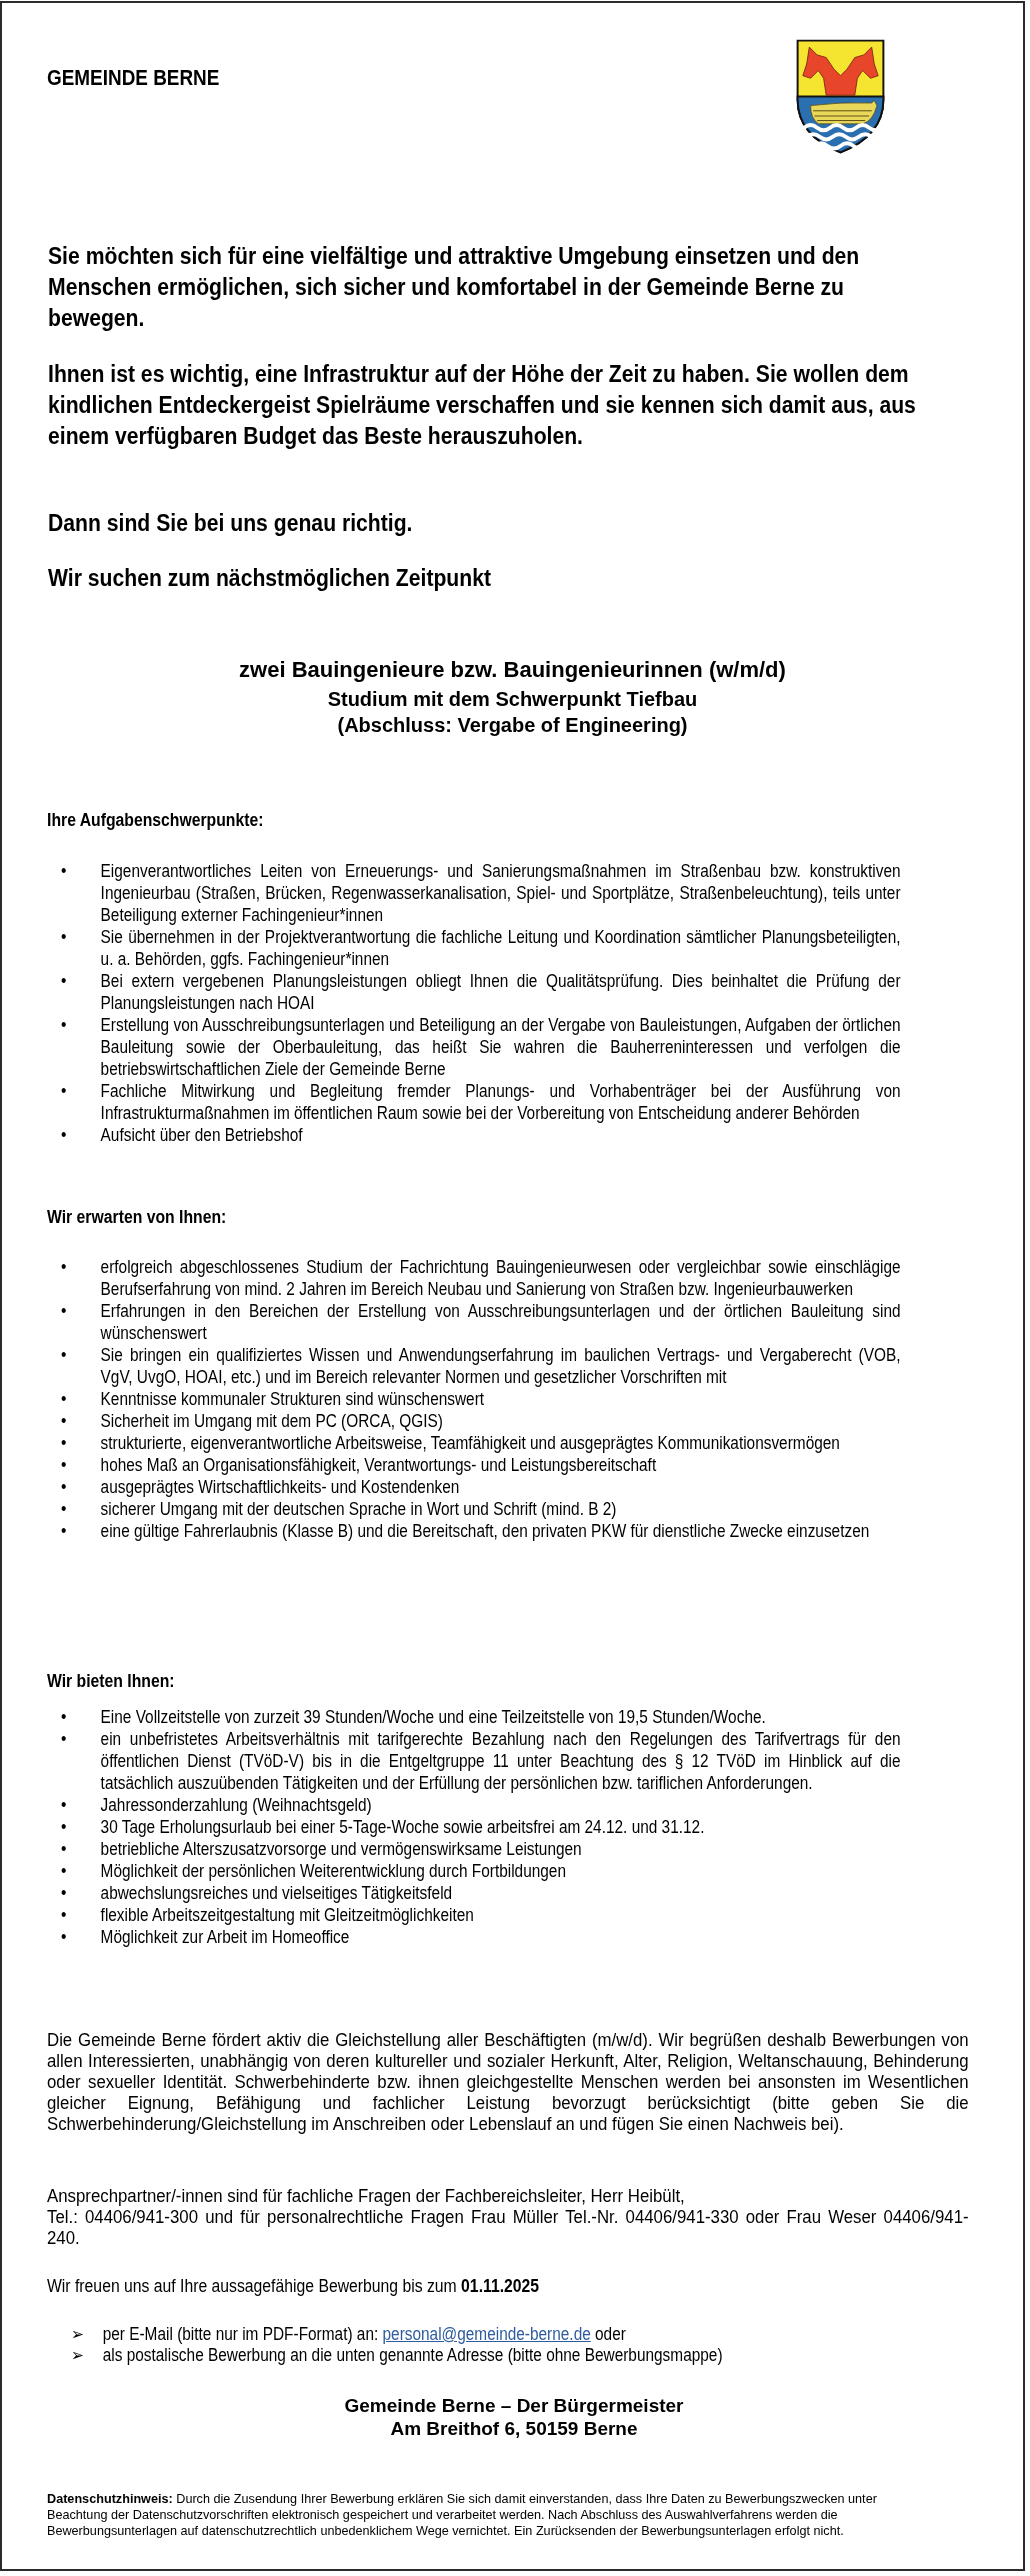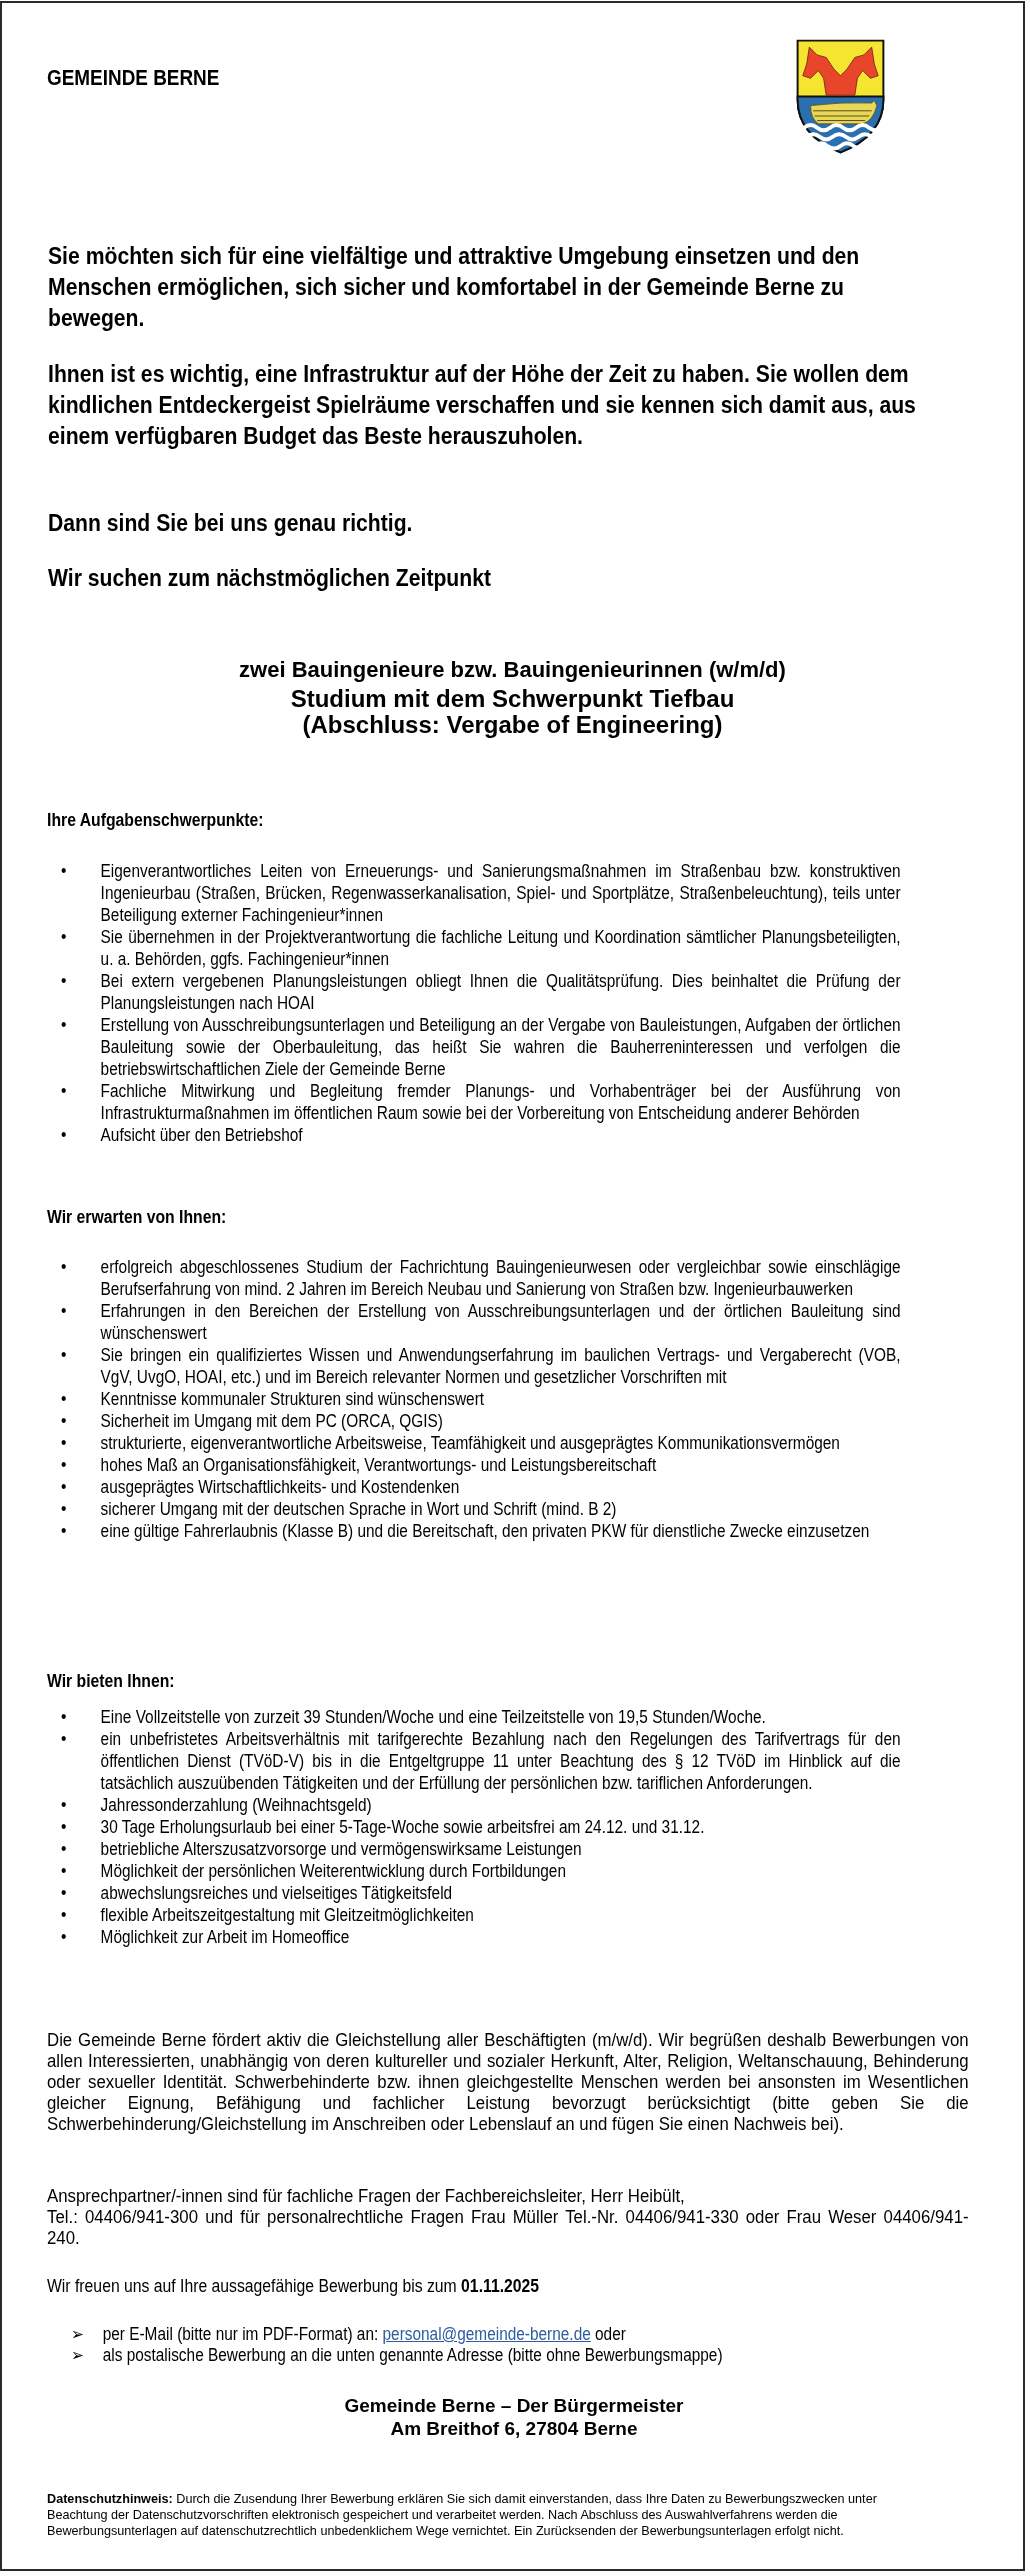--- a/index.html
+++ b/index.html
@@ -8,21 +8,21 @@
     position: absolute; left: 0; top: 1.3px; width: 1025px; height: 2570px;
     border: 2.6px solid #2b2b2b; box-sizing: border-box; background: #fff;
   }
   .abs { position: absolute; }
   .f { font-family: "Liberation Sans", sans-serif; color: #000; }
   .heading-org { left: 47px; top: 65px; font-size: 22px; font-weight: bold; letter-spacing: 0; transform: scaleX(0.86); transform-origin: left top; }
   .crest { left: 795px; top: 38px; width: 91px; height: 117px; }
   .intro { left: 48px; width: 947px; font-size: 23px; font-weight: bold; line-height: 31px; transform: scaleX(0.92); transform-origin: left top; }
   .title-block { left: 0; width: 1025px; text-align: center; font-weight: bold; }
   .title-main { top: 655px; font-size: 22px; line-height: 30px; }
-  .title-sub { font-size: 24px; line-height: 26px; }
+  .title-sub { font-size: 20px; line-height: 26px; }
   .sec-head { left: 47px; font-size: 17.5px; font-weight: bold; transform: scaleX(0.9); transform-origin: left top; }
   .list { left: 61px; width: 954px; margin: 0; padding: 0; list-style: none; font-size: 17.5px; line-height: 22px; transform: scaleX(0.88); transform-origin: left top; }
   .list li { position: relative; padding-left: 45px; text-align: justify; margin-bottom: 0; }
   .list li::before { content: "\2022"; position: absolute; left: 0; top: 0; font-size: 17.5px; }
   .list.just li { text-align: justify; text-align-last: left; }
   .para { left: 47px; width: 960px; font-size: 17.5px; line-height: 21px; text-align: justify; text-align-last: left; transform: scaleX(0.96); transform-origin: left top; }
   .para-plain { left: 47px; width: 960px; font-size: 17.5px; line-height: 21px; }
   .arrow-list { left: 71px; width: 908px; margin: 0; padding: 0; list-style: none; font-size: 17.5px; line-height: 21.4px; transform: scaleX(0.88); transform-origin: left top; }
   .arrow-list li { position: relative; padding-left: 36px; }
   .arrow-list li .arr { position: absolute; left: 0; top: 0; }
@@ -110,18 +110,18 @@
     <span class="arr">➢</span>
     <span>per E-Mail (bitte nur im PDF-Format) an: </span><a class="email-link">personal@gemeinde-berne.de</a><span> oder</span>
   </li>
   <li>
     <span class="arr">➢</span>
     <span>als postalische Bewerbung an die unten genannte Adresse (bitte ohne Bewerbungsmappe)</span>
   </li>
 </ul>
 
 <div class="abs f sign" style="top:2394px;">Gemeinde Berne – Der Bürgermeister</div>
-<div class="abs f sign" style="top:2417px;">Am Breithof 6, 27804 Berne</div>
+<div class="abs f sign" style="top:2417px;">Am Breithof 6, 50159 Berne</div>
 
 <div class="abs f privacy" style="top:2491px;">
   <b>Datenschutzhinweis:</b><span> Durch die Zusendung Ihrer Bewerbung erklären Sie sich damit einverstanden, dass Ihre Daten zu Bewerbungszwecken unter Beachtung der Datenschutzvorschriften elektronisch gespeichert und verarbeitet werden. Nach Abschluss des Auswahlverfahrens werden die Bewerbungsunterlagen auf datenschutzrechtlich unbedenklichem Wege vernichtet. Ein Zurücksenden der Bewerbungsunterlagen erfolgt nicht.</span>
 </div>
 
 
 </body></html>

